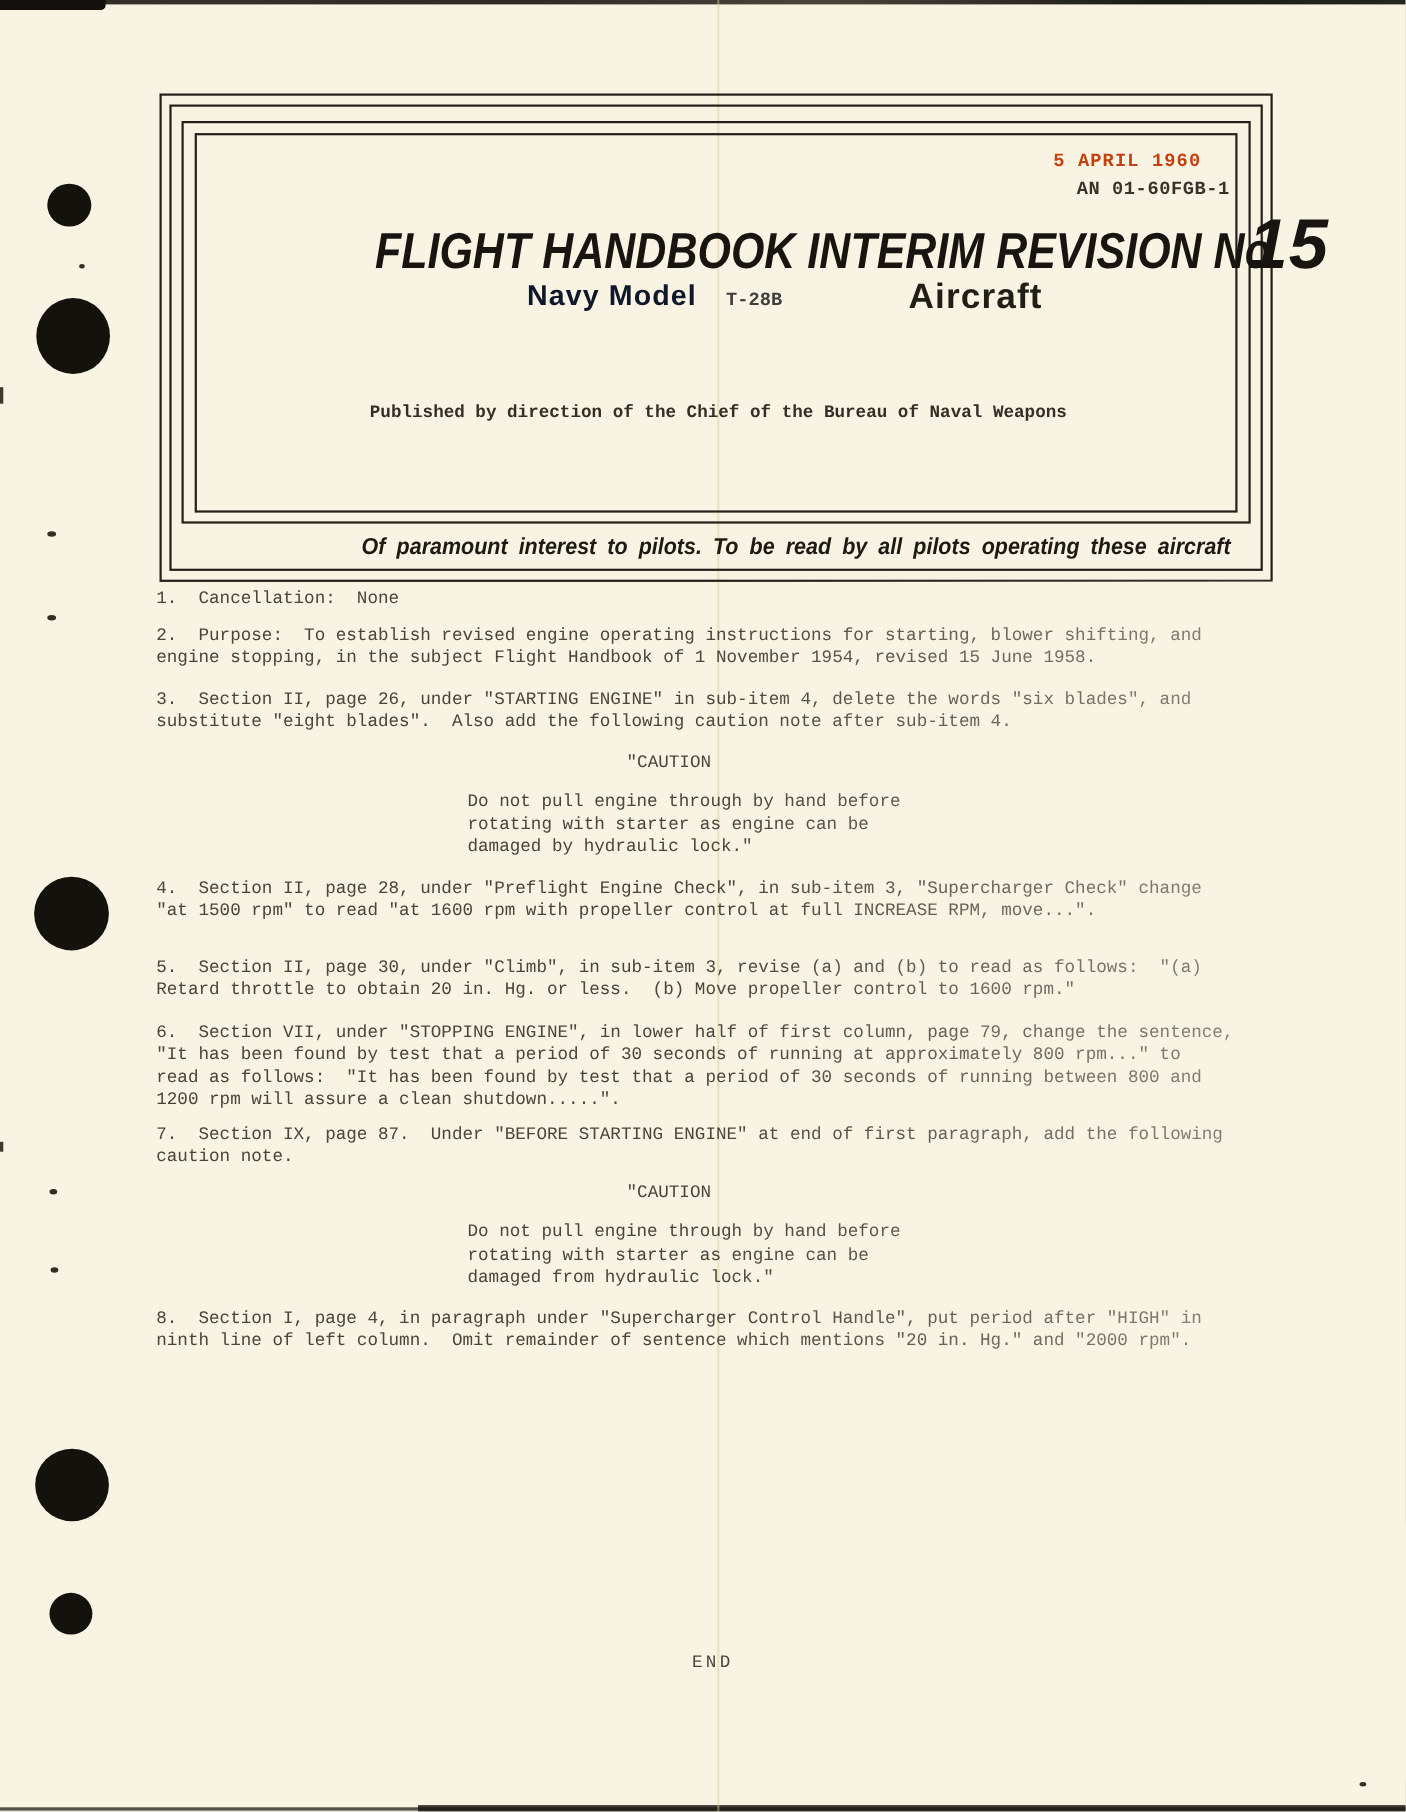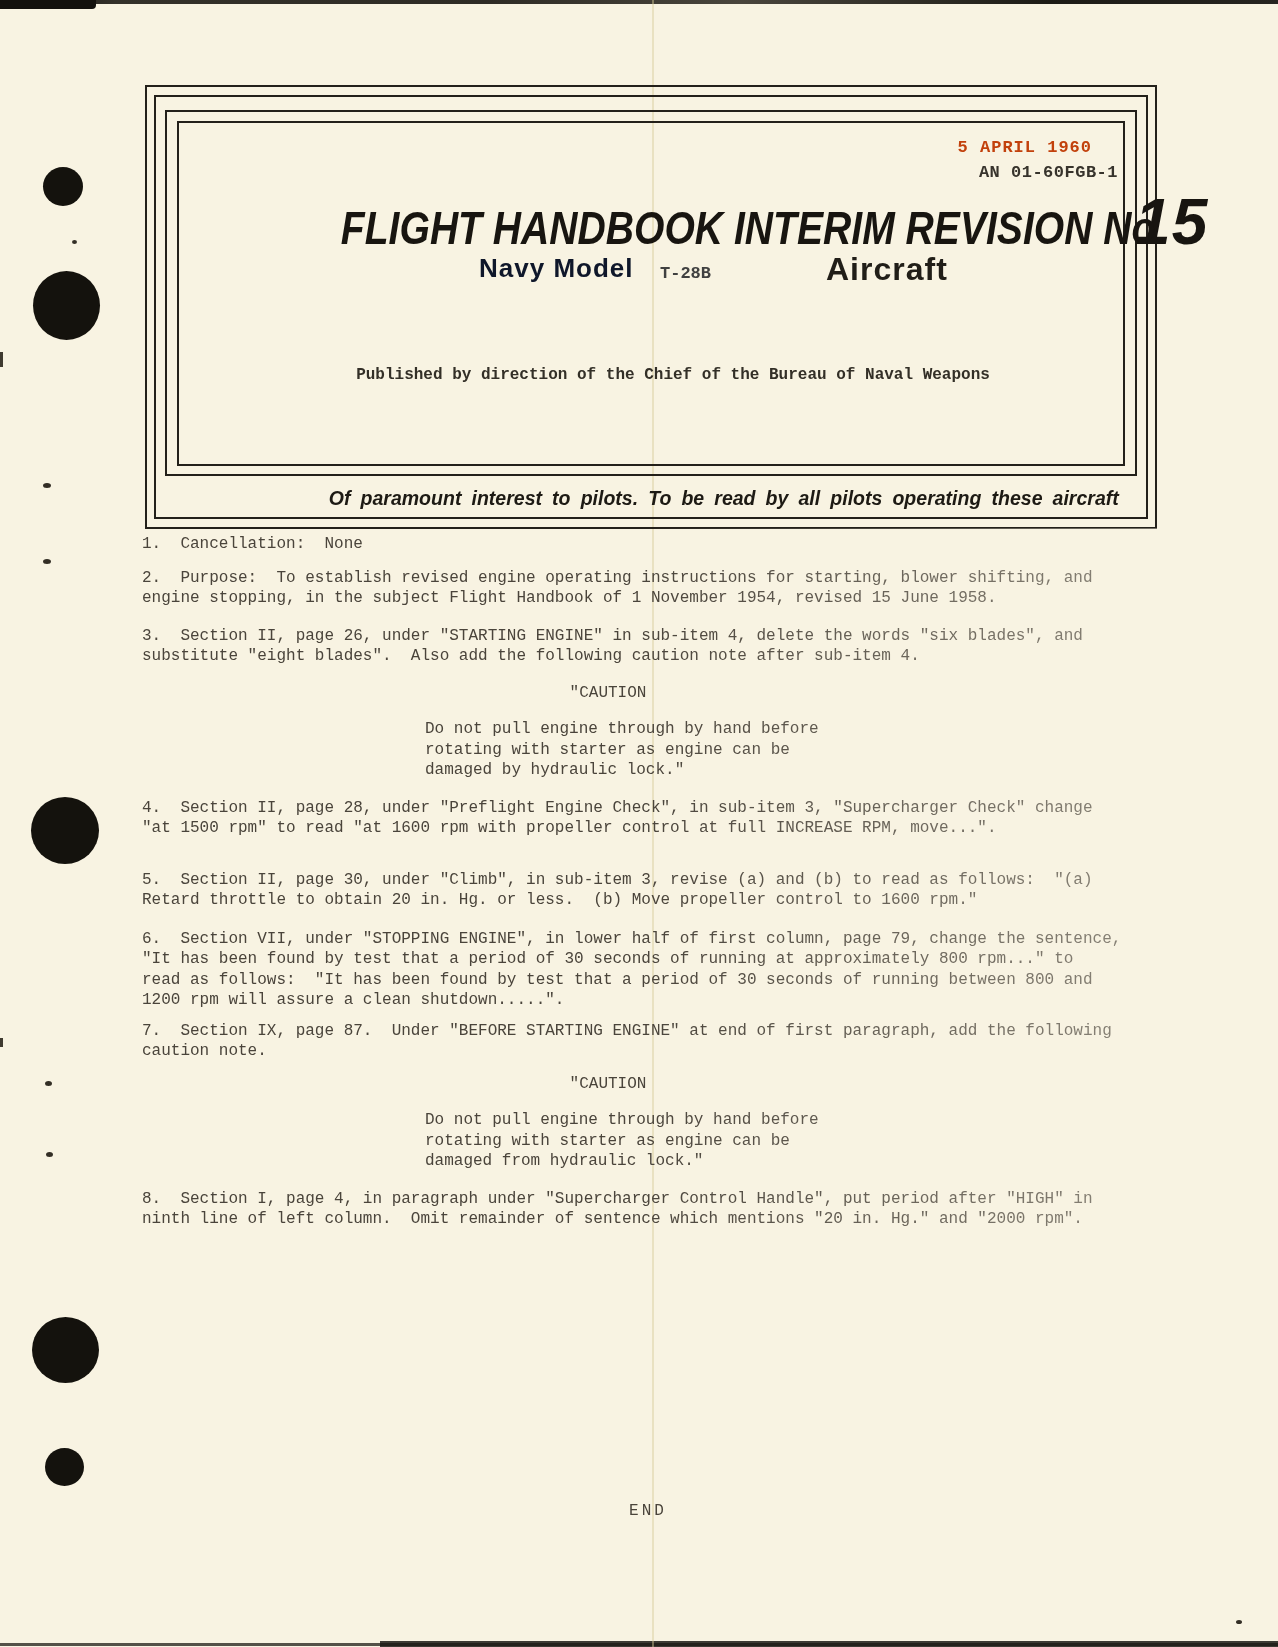--- a/index.html
+++ b/index.html
@@ -45,21 +45,21 @@
   
   .mono{font-family:"Liberation Mono","DejaVu Sans Mono",monospace;}
   .doc-number{position:absolute;right:160px;top:116px;font-size:17px;font-weight:bold;letter-spacing:0.5px;color:#37332c;text-align:right;white-space:pre;margin-top:47px;}
   .doc-date{position:absolute;right:186px;top:138px;font-size:17px;font-weight:bold;letter-spacing:1px;color:#c2410c;text-align:right;white-space:pre;}
   .title-row{position:absolute;left:268px;top:185px;display:flex;align-items:baseline;white-space:nowrap;color:#181510;}
   .title-main{font-size:46px;font-weight:bold;font-style:italic;letter-spacing:0px;transform:scaleX(0.85);transform-origin:left baseline;display:inline-block;}
   .title-number{font-size:64px;font-weight:bold;font-style:italic;margin-left:-104px;letter-spacing:1px;}
   .model-label{position:absolute;left:447px;top:253px;font-size:26px;font-weight:bold;letter-spacing:1px;color:#0f172a;margin-left:32px;}
   .model-code{position:absolute;left:660px;top:264px;font-size:17px;font-weight:bold;color:#404040;white-space:pre;}
   .model-suffix{position:absolute;left:826px;top:251px;font-size:32px;font-weight:bold;letter-spacing:1px;color:#211e18;}
-  .published{position:absolute;left:179px;width:948px;top:366px;text-align:center;font-size:16px;font-weight:bold;color:#332f27;white-space:pre;margin-left:20px;}
+  .published{position:absolute;left:179px;width:948px;top:366px;text-align:center;font-size:16px;font-weight:bold;color:#332f27;white-space:pre;}
   .slogan{position:absolute;left:156px;width:1136px;top:486px;text-align:center;font-size:21px;font-weight:bold;font-style:italic;color:#1d1a14;white-space:nowrap;}
   .slogan>span{display:inline-block;transform:scaleX(0.93);word-spacing:5px;}
 
   
   .bodycol{position:absolute;left:142px;top:534px;width:1012px;font-size:16px;line-height:20.5px;color:#4a443b;}
   .tline{white-space:pre;}
   .para{margin:0 0 17px 0;}
   .para-sm{margin-bottom:13px;}
   .para-lg{margin-bottom:31px;}
   .para-xs{margin-bottom:10px;}

